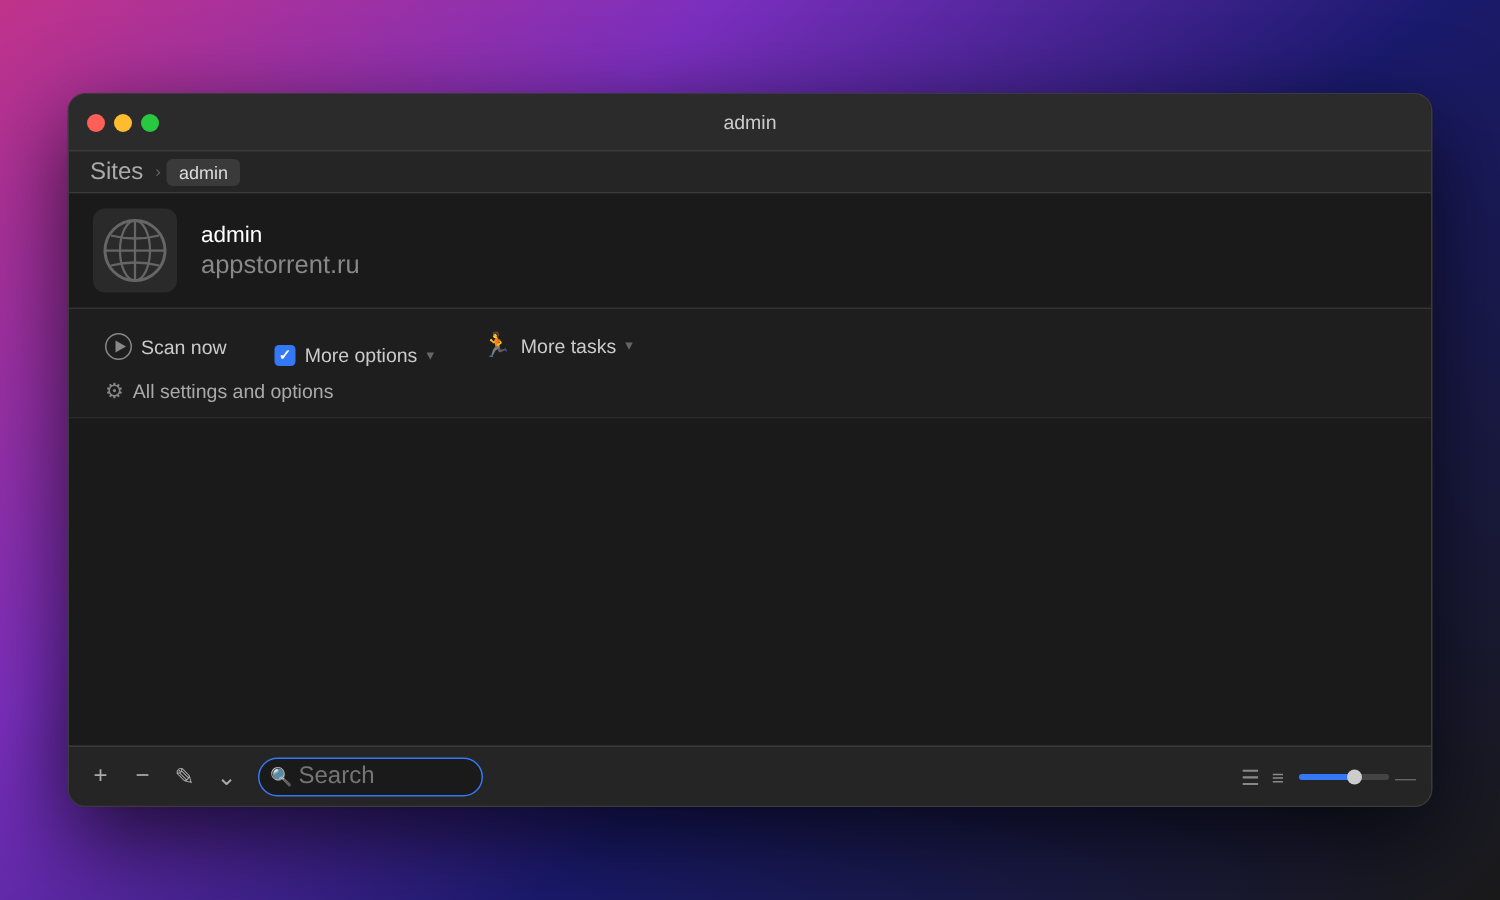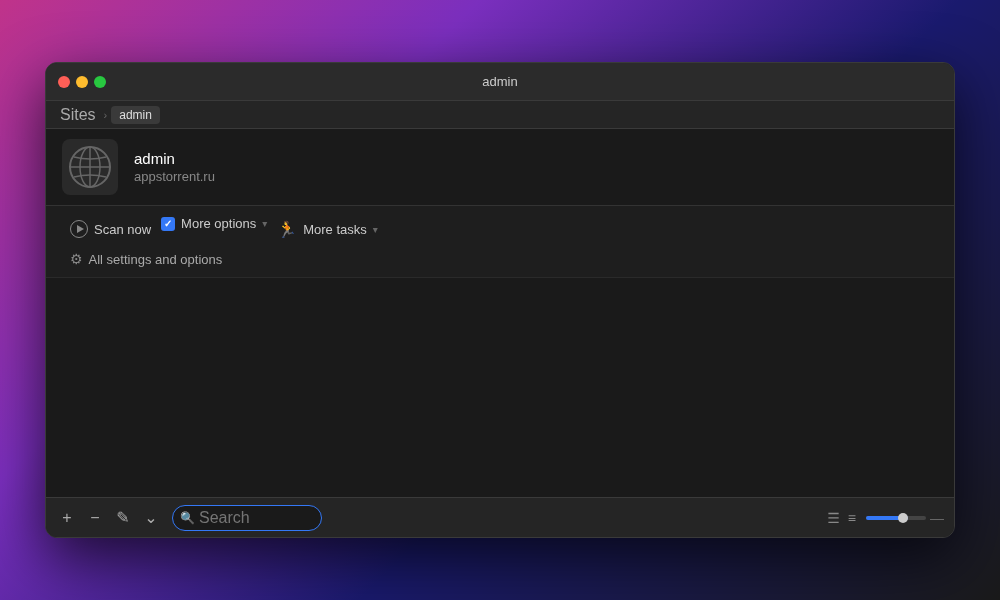--- a/index.html
+++ b/index.html
@@ -131,38 +131,38 @@
     }
 
     .site-name {
       color: #ffffff;
       font-size: 15px;
       font-weight: 500;
     }
 
     .site-url {
       color: #888888;
-      font-size: 13px;
+      font-size: 17px;
     }
 
     
     .actions-bar {
       background: #1e1e1e;
       padding: 10px 16px 10px 16px;
       display: flex;
       flex-direction: column;
       gap: 8px;
       border-bottom: 1px solid #2a2a2a;
       flex-shrink: 0;
     }
 
     .actions-row {
       display: flex;
-      align-items: flex-start;
-      gap: 2px;
+      align-items: flex-end;
+      gap: 24px;
     }
 
     .scan-btn {
       display: flex;
       align-items: center;
       gap: 6px;
       color: #cccccc;
       font-size: 13px;
       cursor: pointer;
       background: none;

